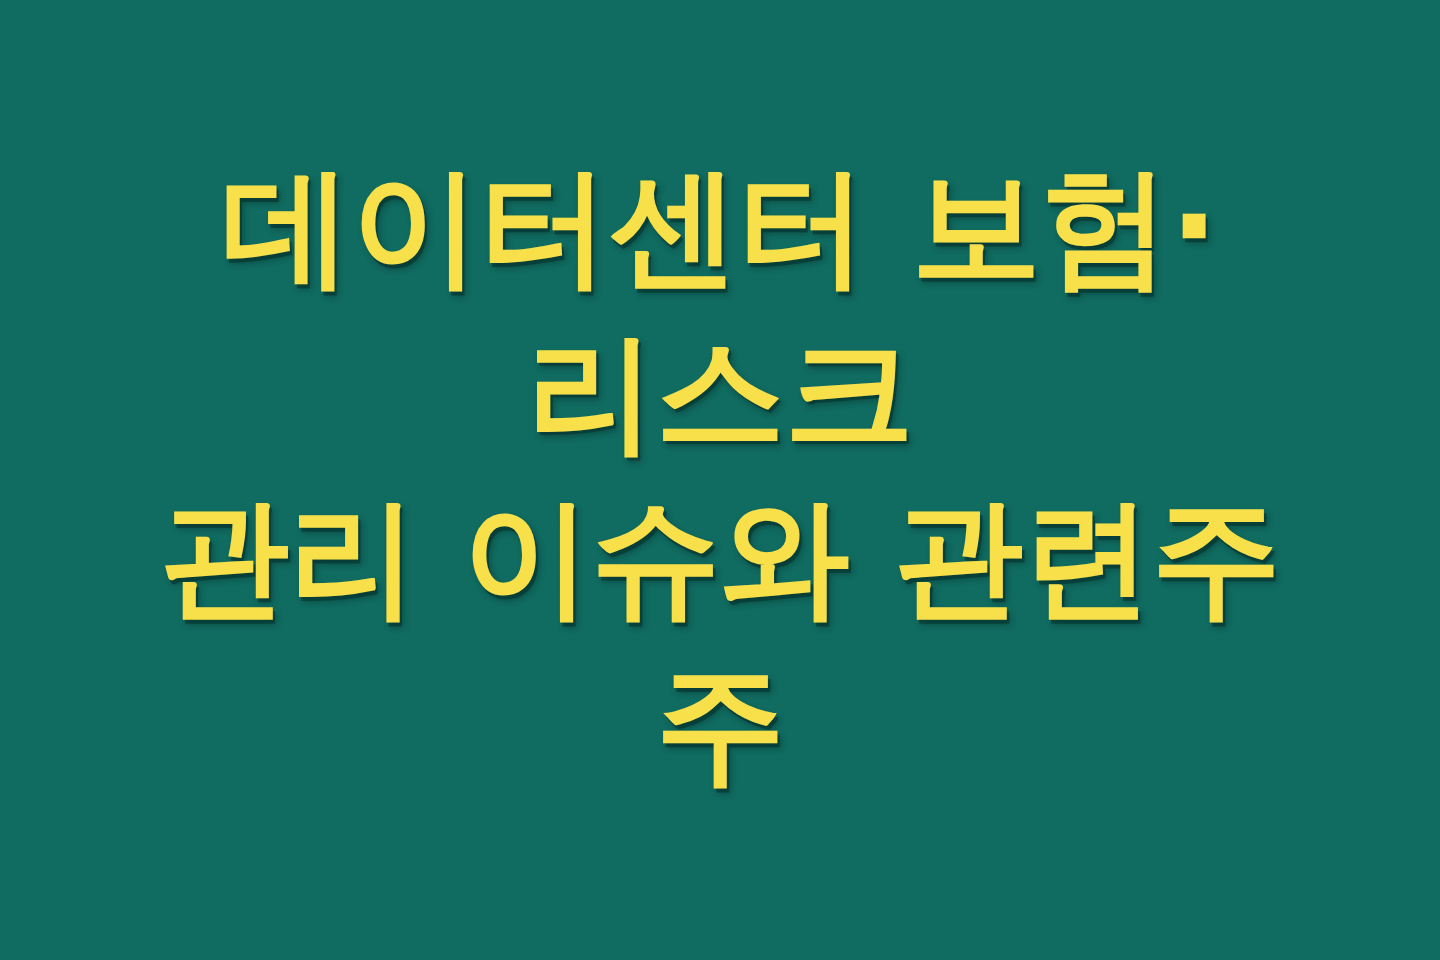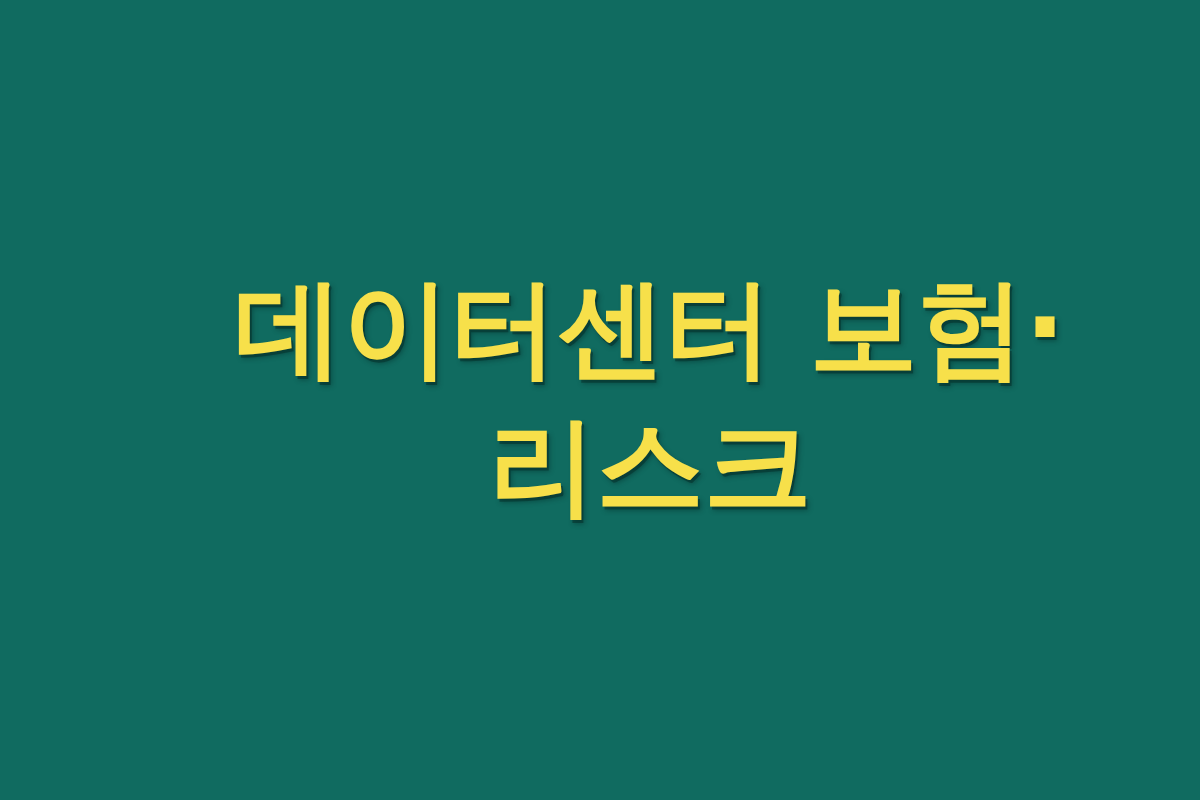--- a/index.html
+++ b/index.html
@@ -15,21 +15,21 @@
     font-family: "Liberation Sans", "DejaVu Sans", sans-serif;
   }
 
   .thumbnail-card {
     position: relative;
     width: 1200px;
     height: 800px;
     box-sizing: border-box;
     display: flex;
     align-items: center;
-    justify-content: flex-end;
+    justify-content: center;
     background-color: #106b60;
     overflow: hidden;
   }
 
   .headline-block {
     width: 1100px;
     padding: 0 30px;
     box-sizing: border-box;
     text-align: center;
     
@@ -56,16 +56,17 @@
 </style>
 </head>
 <body>
 
 <div class="thumbnail-card" style="background-color: rgb(16, 107, 96);">
 
   <div class="headline-block">
 
     <h1 class="headline" style="color: rgb(247, 224, 74);">
       <span class="hl-line">데이터센터 보험·리스크</span>
+      <span class="hl-line">관리 이슈와 관련주 주</span>
     </h1>
 
   </div>
 </div>
 
 </body></html>

